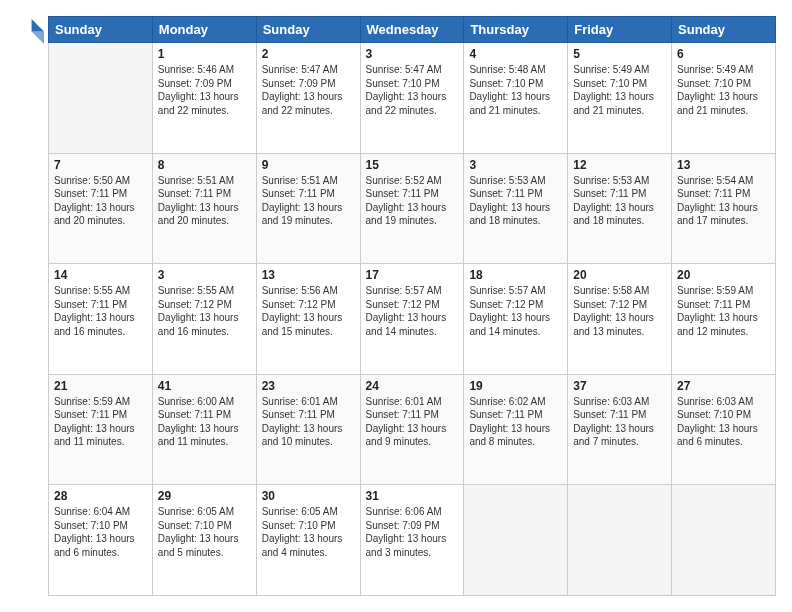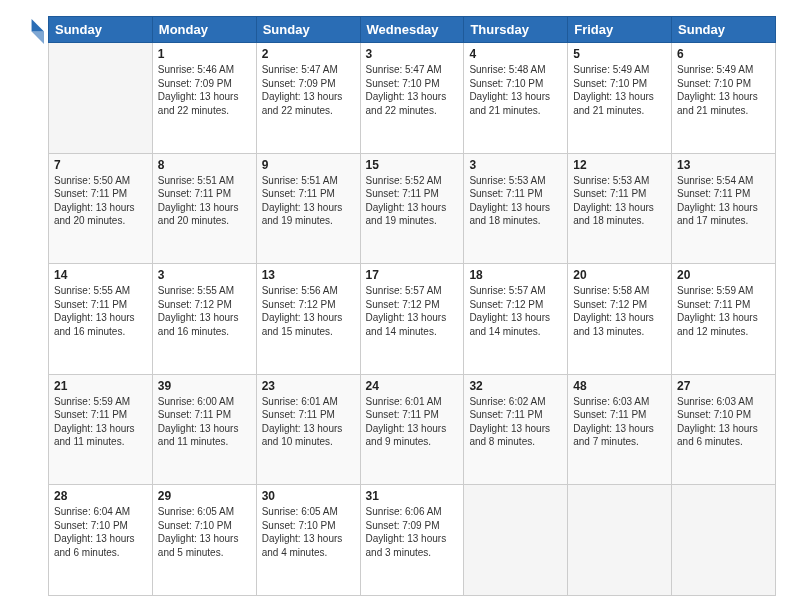--- a/index.html
+++ b/index.html
@@ -220,37 +220,37 @@
             <div class="day-number">20</div>
             <div class="day-info">Sunrise: 5:59 AM<br>Sunset: 7:11 PM<br>Daylight: 13 hours and 12 minutes.</div>
           </td>
         </tr>
         <tr class="row-even">
           <td>
             <div class="day-number">21</div>
             <div class="day-info">Sunrise: 5:59 AM<br>Sunset: 7:11 PM<br>Daylight: 13 hours and 11 minutes.</div>
           </td>
           <td>
-            <div class="day-number">39</div>
+            <div class="day-number">41</div>
             <div class="day-info">Sunrise: 6:00 AM<br>Sunset: 7:11 PM<br>Daylight: 13 hours and 11 minutes.</div>
           </td>
           <td>
             <div class="day-number">23</div>
             <div class="day-info">Sunrise: 6:01 AM<br>Sunset: 7:11 PM<br>Daylight: 13 hours and 10 minutes.</div>
           </td>
           <td>
             <div class="day-number">24</div>
             <div class="day-info">Sunrise: 6:01 AM<br>Sunset: 7:11 PM<br>Daylight: 13 hours and 9 minutes.</div>
           </td>
           <td>
-            <div class="day-number">32</div>
+            <div class="day-number">19</div>
             <div class="day-info">Sunrise: 6:02 AM<br>Sunset: 7:11 PM<br>Daylight: 13 hours and 8 minutes.</div>
           </td>
           <td>
-            <div class="day-number">48</div>
+            <div class="day-number">37</div>
             <div class="day-info">Sunrise: 6:03 AM<br>Sunset: 7:11 PM<br>Daylight: 13 hours and 7 minutes.</div>
           </td>
           <td>
             <div class="day-number">27</div>
             <div class="day-info">Sunrise: 6:03 AM<br>Sunset: 7:10 PM<br>Daylight: 13 hours and 6 minutes.</div>
           </td>
         </tr>
         <tr class="row-odd">
           <td>
             <div class="day-number">28</div>

